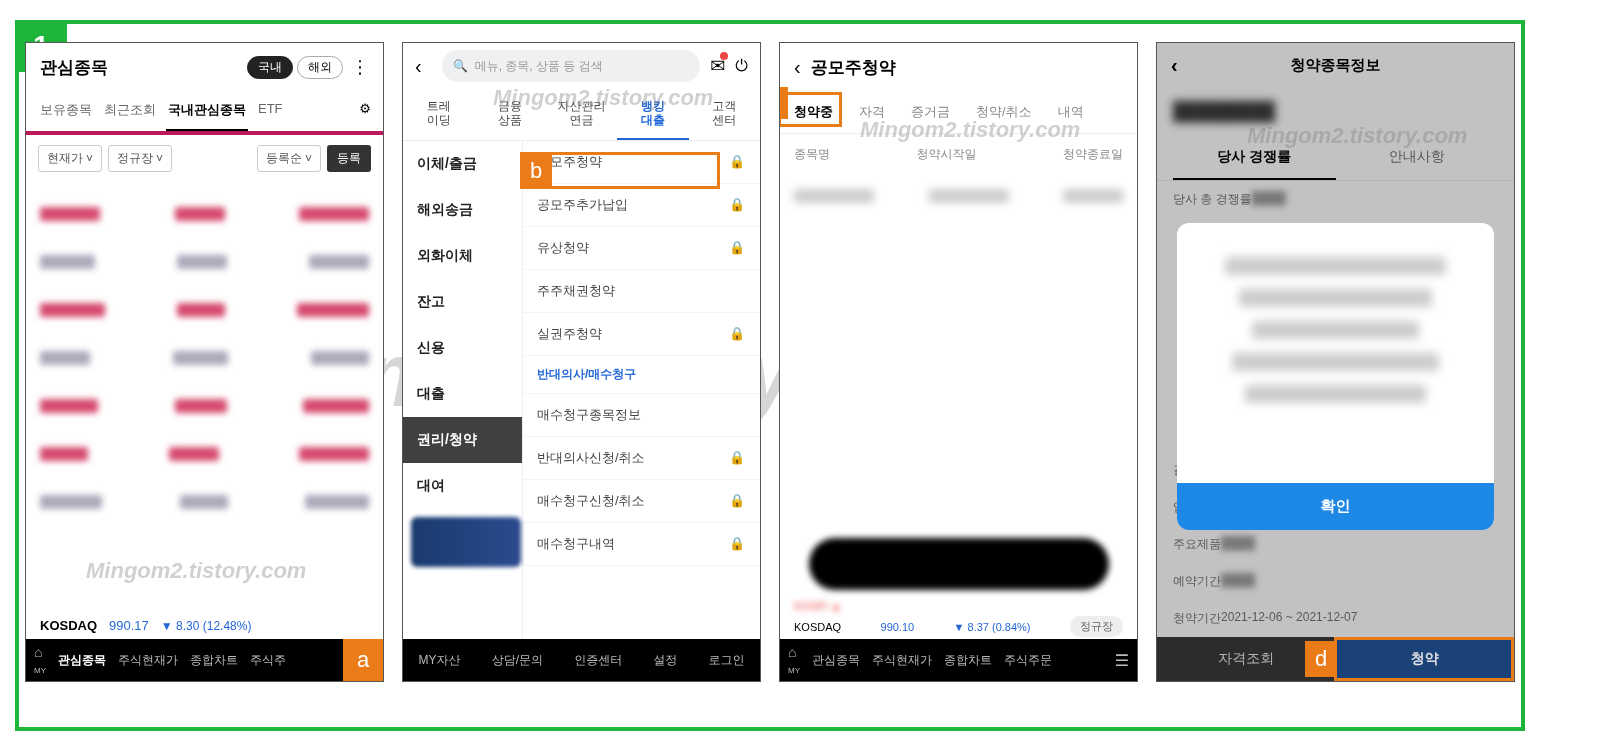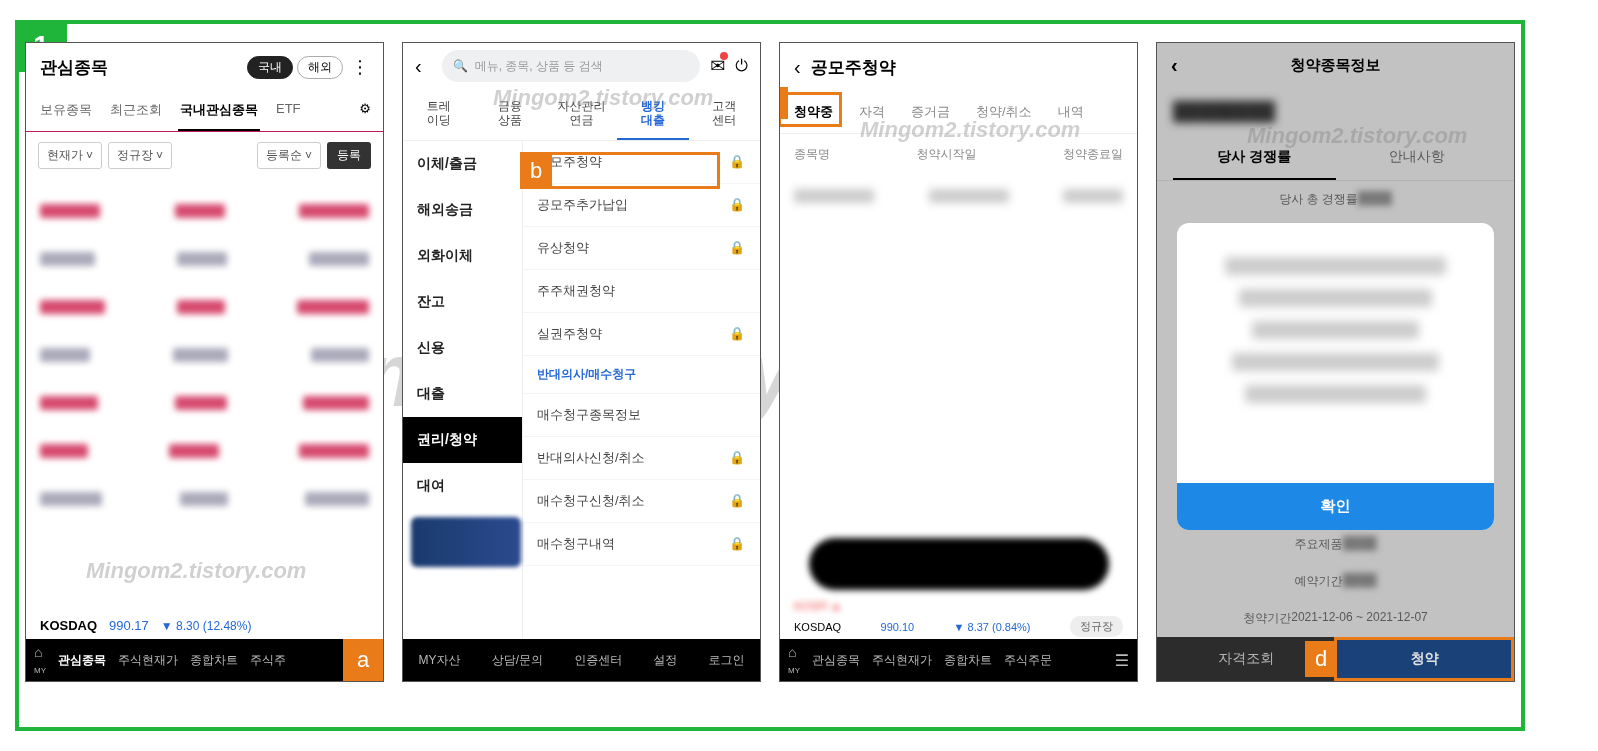--- a/index.html
+++ b/index.html
@@ -6,21 +6,21 @@
 body{background:#fff;width:1598px;height:751px;position:relative}
 .container{border:4px solid #1eb53a;width:1510px;height:711px;position:absolute;top:20px;left:15px;display:flex;gap:18px;padding:18px 6px;background:#fff}
 .step-badge{position:absolute;top:-4px;left:-4px;width:52px;height:52px;background:#1eb53a;color:#fff;font-size:28px;font-weight:700;display:flex;align-items:center;justify-content:center}
 .phone{border:1px solid #555;width:360px;height:640px;background:#fff;position:relative;overflow:hidden;display:flex;flex-direction:column}
 .hdr{display:flex;align-items:center;padding:10px 14px;height:48px}
 .hdr-title{font-size:17px;font-weight:700}
 .back-icon{font-size:20px;margin-right:10px;cursor:pointer}
 .pill{border:1px solid #aaa;border-radius:12px;padding:2px 10px;font-size:12px;margin-left:4px}
 .pill.active{background:#222;color:#fff;border-color:#222}
 .more-dots{font-size:18px;margin-left:8px}
-.tabs{display:flex;padding:0 12px;border-bottom:1px solid #be185d;font-size:13px;gap:14px}
+.tabs{display:flex;padding:0 12px;border-bottom:4px solid #be185d;font-size:13px;gap:8px}
 .tab{padding:10px 2px;color:#666}
 .tab.active{color:#000;font-weight:700;border-bottom:2px solid #000}
 .filter-icon{margin-left:auto;padding:10px 0}
 .filter-row{display:flex;gap:6px;padding:10px 12px;align-items:center;font-size:12px}
 .fsel{border:1px solid #ccc;padding:4px 8px;border-radius:3px;color:#555;display:flex;align-items:center;gap:3px}
 .fbtn{background:#333;color:#fff;padding:5px 10px;border-radius:3px;font-size:12px}
 .blur-list{flex:1;padding:8px 14px;overflow:hidden;position:relative}
 .blur-row{display:flex;justify-content:space-between;height:48px;align-items:center;filter:blur(3px)}
 .blur-box{background:#d64a6e;height:14px;border-radius:2px}
 .blur-box.gray{background:#aab}
@@ -45,21 +45,21 @@
 .search-box{flex:1;background:#eef0f2;border-radius:18px;height:32px;display:flex;align-items:center;padding:0 12px;color:#999;font-size:12px;gap:6px}
 .mail-icon{position:relative;font-size:18px}
 .mail-badge{position:absolute;top:-3px;right:-3px;width:8px;height:8px;background:#e44;border-radius:50%}
 .power-icon{font-size:16px}
 .s2-tabs{display:flex;border-bottom:1px solid #eee}
 .s2-tab{flex:1;text-align:center;padding:10px 2px;font-size:12px;color:#444;line-height:1.2}
 .s2-tab.active{color:#2468d8;font-weight:700;border-bottom:2px solid #2468d8}
 .s2-body{display:flex;flex:1;overflow:hidden}
 .s2-left{width:120px;background:#fff;border-right:1px solid #eee}
 .s2-cat{padding:14px 14px;font-size:14px;font-weight:700;color:#222}
-.s2-cat.active{background:#000000;color:#fff}
+.s2-cat.active{background:#404040;color:#fff}
 .s2-right{flex:1}
 .s2-item{padding:12px 14px;font-size:13px;color:#444;border-bottom:1px solid #f4f4f4;display:flex;justify-content:space-between;align-items:center}
 .lock-icon{color:#ccc;font-size:13px}
 .s2-subhdr{padding:10px 14px;font-size:12px;color:#2468d8;font-weight:700;border-bottom:1px solid #f4f4f4}
 .logo-blur{width:110px;height:50px;margin:8px;background:linear-gradient(90deg,#1a3a6e,#2a4a8e);border-radius:6px;filter:blur(2px)}
 .s2-bottom{height:42px;background:#000;color:#bbb;display:flex;align-items:center;justify-content:space-around;font-size:12px}
 
 
 .s3-tabs{display:flex;padding:0 10px;font-size:13px;gap:18px;border-bottom:1px solid #eee;align-items:center}
 .s3-tab{padding:12px 4px;color:#888}
@@ -78,21 +78,21 @@
 .s4-back{position:absolute;left:14px;font-size:20px}
 .s4-row-hdr{display:flex;padding:0 16px;border-bottom:1px solid #ccc}
 .s4-tab-btn{flex:1;text-align:center;padding:12px 0;font-size:14px;color:#666}
 .s4-tab-btn.active{color:#000;font-weight:700;border-bottom:2px solid #000}
 .modal-shade{position:absolute;top:0;left:0;right:0;bottom:0;background:rgba(0,0,0,0.12)}
 .modal{position:absolute;top:180px;left:20px;right:20px;background:#fff;border-radius:12px;overflow:hidden}
 .modal-body{height:260px;filter:blur(5px);padding:20px}
 .modal-line{background:#ccc;height:18px;margin:14px auto;border-radius:3px}
 .modal-btn{background:#1d88e6;color:#fff;text-align:center;padding:14px;font-weight:700;font-size:15px}
 .s4-list{padding:0 16px}
-.s4-li{display:flex;justify-content:center;padding:10px 0;font-size:12px;color:#666}
+.s4-li{display:flex;justify-content:flex-start;padding:10px 0;font-size:12px;color:#666}
 .s4-li .blurval{filter:blur(3px);color:#888}
 .s4-li .date{font-size:12px;color:#666}
 .s4-bottom{display:flex;height:44px}
 .s4-bbtn{flex:1;display:flex;align-items:center;justify-content:center;font-size:14px;color:#ccc}
 .s4-bbtn.left{background:#333}
 .s4-bbtn.right{background:#1f4a8a;color:#fff;font-weight:700}
 </style>
 </head>
 <body>
 

